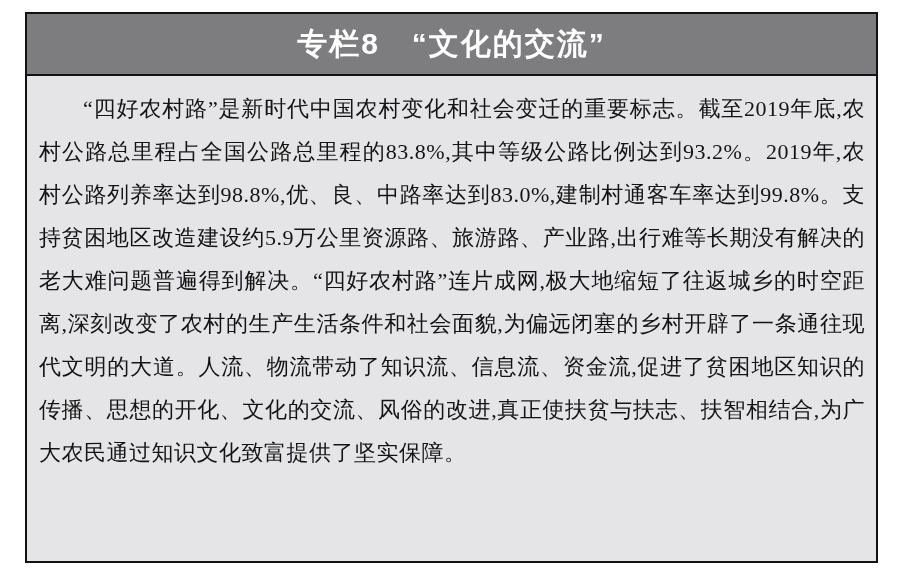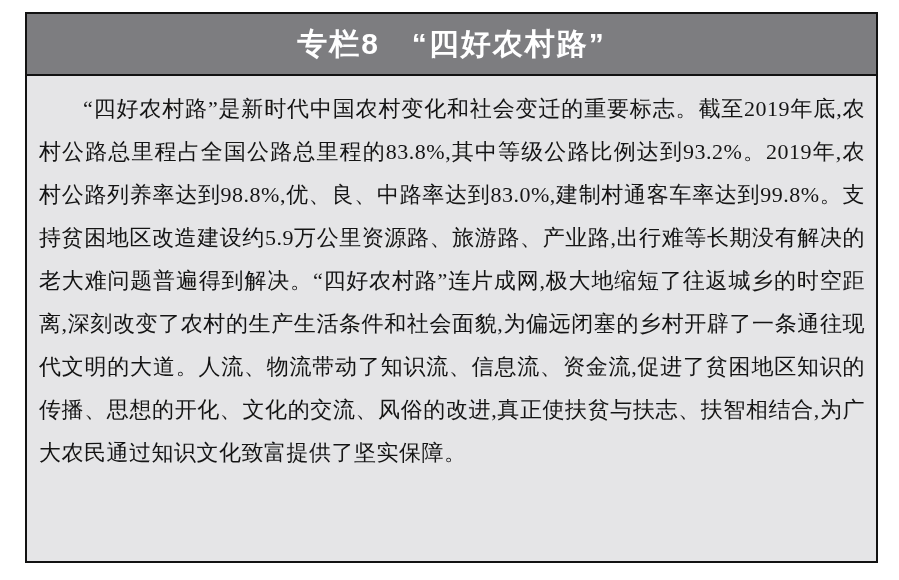--- a/index.html
+++ b/index.html
@@ -63,19 +63,19 @@
     text-justify:inter-ideograph;
     letter-spacing:0.5px;
   }
 </style>
 </head>
 <body>
 
 <div class="page">
   <div class="column-box">
     <div class="column-box-header">
-      <span class="column-box-title">专栏8　“四好农村路”</span>
+      <span class="column-box-title">专栏8　“文化的交流”</span>
     </div>
     <div class="column-box-body">
       <p class="column-box-paragraph">“四好农村路”是新时代中国农村变化和社会变迁的重要标志。截至2019年底,农村公路总里程占全国公路总里程的83.8%,其中等级公路比例达到93.2%。2019年,农村公路列养率达到98.8%,优、良、中路率达到83.0%,建制村通客车率达到99.8%。支持贫困地区改造建设约5.9万公里资源路、旅游路、产业路,出行难等长期没有解决的老大难问题普遍得到解决。“四好农村路”连片成网,极大地缩短了往返城乡的时空距离,深刻改变了农村的生产生活条件和社会面貌,为偏远闭塞的乡村开辟了一条通往现代文明的大道。人流、物流带动了知识流、信息流、资金流,促进了贫困地区知识的传播、思想的开化、文化的交流、风俗的改进,真正使扶贫与扶志、扶智相结合,为广大农民通过知识文化致富提供了坚实保障。</p>
     </div>
   </div>
 </div>
 
 </body></html>

